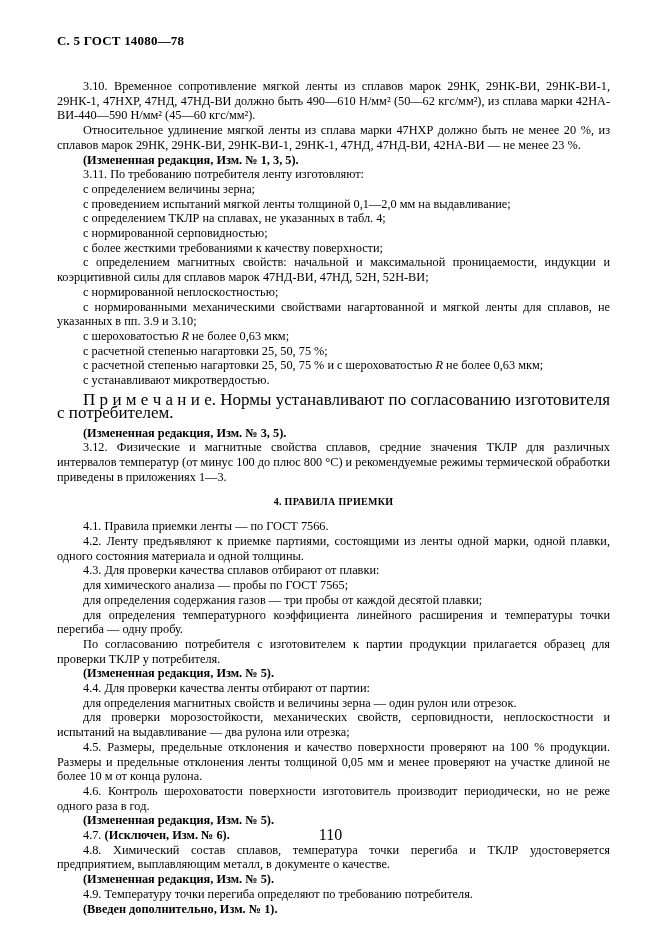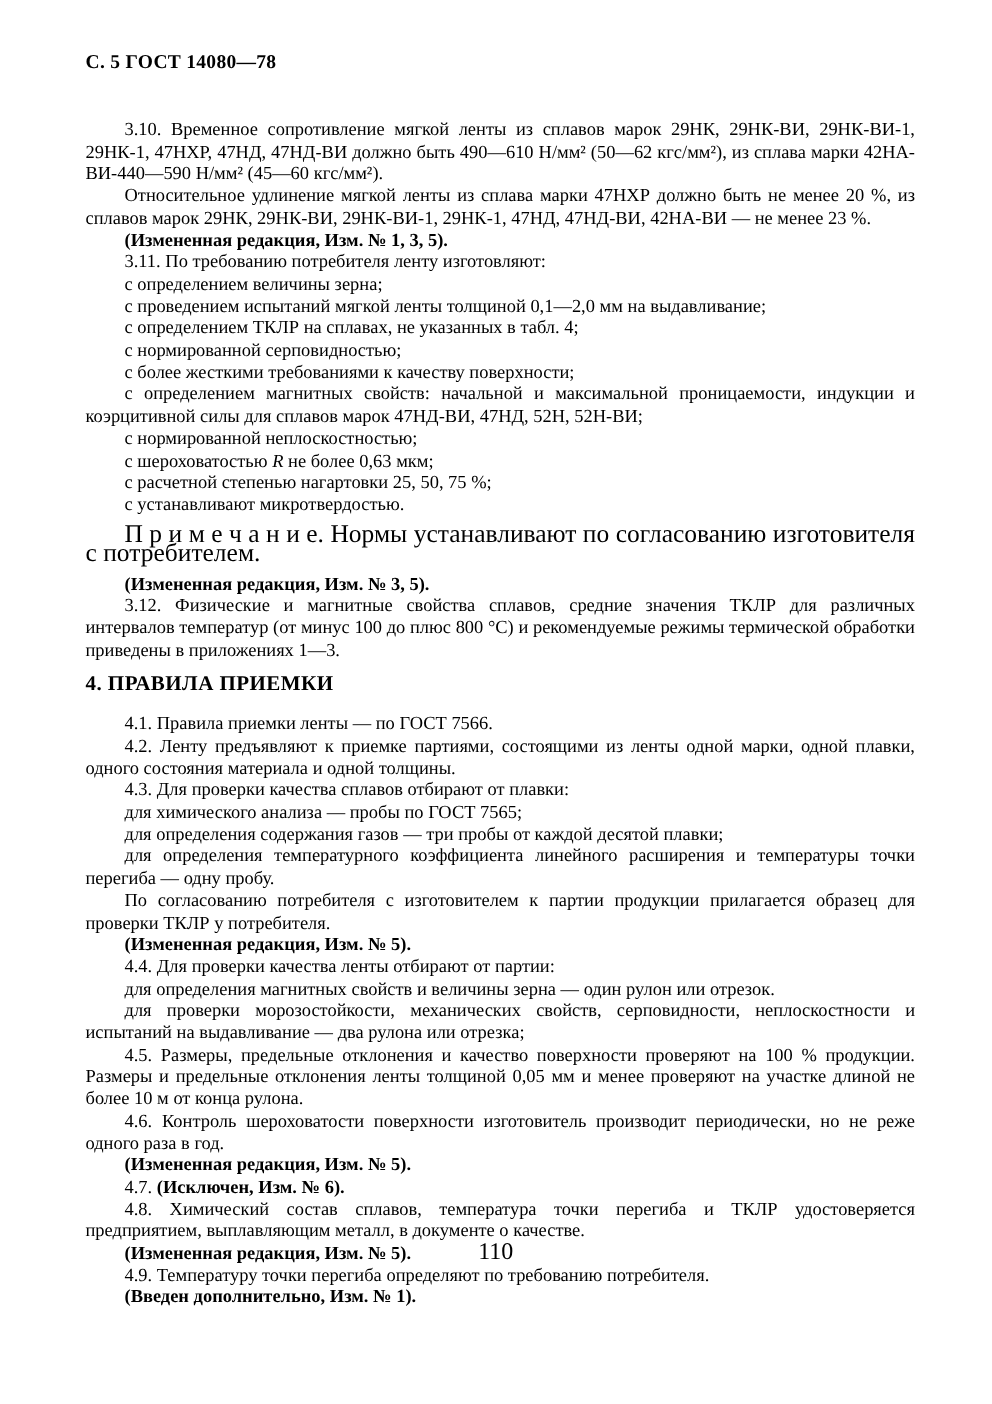--- a/index.html
+++ b/index.html
@@ -34,23 +34,24 @@
   .content p {
     margin:0;
     text-indent:26px;
   }
   .content p.note {
     font-size:17px;
     line-height:13.5px;
     margin:5px 0 6px 0;
   }
   .content p.heading {
+    text-align:center;
     text-indent:0;
     font-weight:bold;
-    font-size:14px;
+    font-size:10px;
     margin:10px 0 10px 0;
     letter-spacing:0.3px;
   }
   .content .b { font-weight:bold; }
   .content .i { font-style:italic; }
   .pagenum {
     position:absolute;
     left:0; top:826px;
     width:100%;
     text-align:center;
@@ -68,22 +69,24 @@
       <p class="body"><span>Относительное удлинение мягкой ленты из сплава марки 47НХР должно быть не менее 20 %, из сплавов марок 29НК, 29НК-ВИ, 29НК-ВИ-1, 29НК-1, 47НД, 47НД-ВИ, 42НА-ВИ — не менее 23 %.</span></p>
       <p class="body"><span class="b">(Измененная редакция, Изм. № 1, 3, 5).</span></p>
       <p class="body"><span>3.11. По требованию потребителя ленту изготовляют:</span></p>
       <p class="body"><span>с определением величины зерна;</span></p>
       <p class="body"><span>с проведением испытаний мягкой ленты толщиной 0,1—2,0 мм на выдавливание;</span></p>
       <p class="body"><span>с определением ТКЛР на сплавах, не указанных в табл. 4;</span></p>
       <p class="body"><span>с нормированной серповидностью;</span></p>
       <p class="body"><span>с более жесткими требованиями к качеству поверхности;</span></p>
       <p class="body"><span>с определением магнитных свойств: начальной и максимальной проницаемости, индукции и коэрцитивной силы для сплавов марок 47НД-ВИ, 47НД, 52Н, 52Н-ВИ;</span></p>
       <p class="body"><span>с нормированной неплоскостностью;</span></p>
+      <p class="body"><span>с нормированными механическими свойствами нагартованной и мягкой ленты для сплавов, не указанных в пп. 3.9 и 3.10;</span></p>
       <p class="body"><span>с шероховатостью </span><span class="i">R</span><span> не более 0,63 мкм;</span></p>
       <p class="body"><span>с расчетной степенью нагартовки 25, 50, 75 %;</span></p>
+      <p class="body"><span>с расчетной степенью нагартовки 25, 50, 75 % и с шероховатостью </span><span class="i">R</span><span> не более 0,63 мкм;</span></p>
       <p class="body"><span>с устанавливают микротвердостью.</span></p>
       <p class="note"><span>П р и м е ч а н и е.  Нормы устанавливают по согласованию изготовителя с потребителем.</span></p>
       <p class="body"><span class="b">(Измененная редакция, Изм. № 3, 5).</span></p>
       <p class="body"><span>3.12. Физические и магнитные свойства сплавов, средние значения ТКЛР для различных интервалов температур (от минус 100 до плюс 800 °С) и рекомендуемые режимы термической обработки приведены в приложениях 1—3.</span></p>
       <p class="heading"><span class="b">4. ПРАВИЛА ПРИЕМКИ</span></p>
       <p class="body"><span>4.1. Правила приемки ленты — по ГОСТ 7566.</span></p>
       <p class="body"><span>4.2. Ленту предъявляют к приемке партиями, состоящими из ленты одной марки, одной плавки, одного состояния материала и одной толщины.</span></p>
       <p class="body"><span>4.3. Для проверки качества сплавов отбирают от плавки:</span></p>
       <p class="body"><span>для химического анализа — пробы по ГОСТ 7565;</span></p>
       <p class="body"><span>для определения содержания газов — три пробы от каждой десятой плавки;</span></p>

